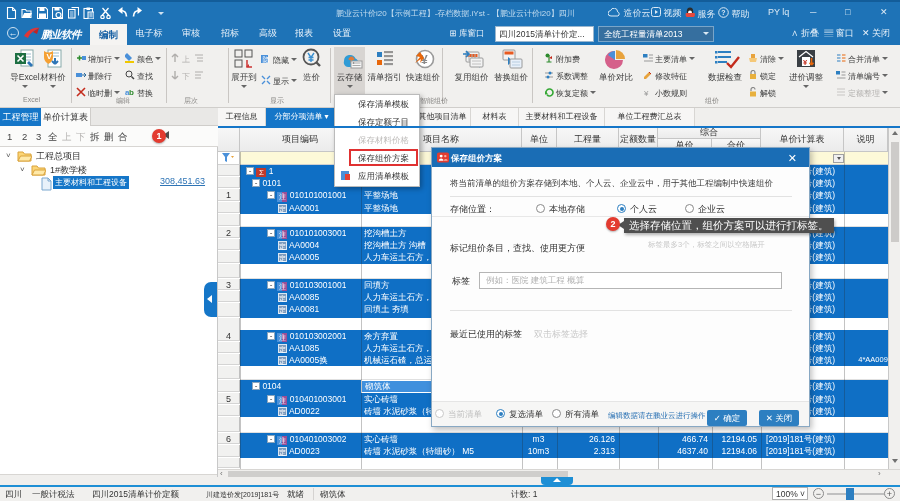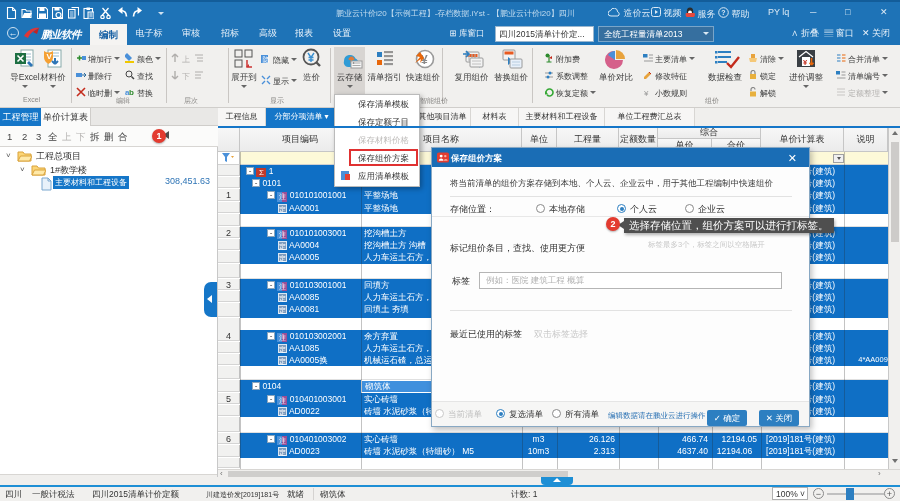--- a/index.html
+++ b/index.html
@@ -531,21 +531,21 @@
         <div class="gcell" style="left:472px;width:45px;text-align:right;">12194.05</div>
         <div class="gcell" style="left:523px;width:72px;text-align:right;">[2019]181号(建筑)</div>
       </div>
 <div class="rownum" style="top:319px;height:12px;line-height:13px;"></div>
 <div class="grow bluerow" style="left:22px;top:319px;width:648px;height:13px;line-height:13px;">
         <div class="gcell" style="left:38px;"><span style="display:inline-block;width:9px;height:9px;background:#7d9bbd;border:1px solid #dce7f2;color:#fff;font-size:7px;line-height:9px;text-align:center;vertical-align:-1px;">定</span> <span>AD0023</span></div>
         <div class="gcell" style="left:124px;">砖墙 水泥砂浆（特细砂） M5</div>
         <div class="gcell" style="left:282px;width:33px;text-align:center;">10m3</div>
         <div class="gcell" style="left:317px;width:58px;text-align:right;">2.313</div>
         <div class="gcell" style="left:418px;width:50px;text-align:right;">4637.40</div>
-        <div class="gcell" style="left:472px;width:45px;text-align:center;">12194.06</div>
+        <div class="gcell" style="left:472px;width:45px;text-align:right;">12194.06</div>
         <div class="gcell" style="left:523px;width:72px;text-align:right;">[2019]181号(建筑)</div>
       </div>
 <div class="abs" style="left:22px;top:332px;width:648px;height:11px;background:#fff;"></div>
 <div class="rownum" style="top:332px;height:10px;"></div>
 <div class="vline" style="left:22px"></div>
 <div class="vline" style="left:143px"></div>
 <div class="vline" style="left:304px"></div>
 <div class="vline" style="left:339px"></div>
 <div class="vline" style="left:401px"></div>
 <div class="vline" style="left:440px"></div>
@@ -591,21 +591,21 @@
     <svg style="position:absolute;left:31px;top:17px" width="15" height="12" viewBox="0 0 15 12">
           <path d="M1 2h5l1.5 2H14v7H1z" fill="#fcd575" stroke="#d9a33c"></path>
           <path d="M1 11l2.5-5H15l-2.5 5z" fill="#ffe9a8" stroke="#d9a33c"></path>
         </svg>
     <div style="position:absolute;left:50px;top:17px;color:#333;">1#教学楼</div>
     <svg style="position:absolute;left:40px;top:30px" width="12" height="14" viewBox="0 0 12 14">
           <path d="M2 1h6l3 3v9H2z" fill="#e8f1fa" stroke="#7aa7cf"></path>
           <path d="M8 1v3h3" fill="none" stroke="#7aa7cf"></path>
         </svg>
     <div style="position:absolute;left:53px;top:29px;width:76px;height:13px;background:#1576c8;color:#fff;font-size:8px;line-height:13px;padding-left:2px;white-space:nowrap;overflow:hidden;">主要材料和工程设备</div>
-    <div style="position:absolute;left:160px;top:29px;width:55px;text-align:center;color:#2e74b5;font-size:9px;">308,451.63</div>
+    <div style="position:absolute;left:160px;top:29px;width:55px;text-align:left;color:#2e74b5;font-size:9px;text-decoration:underline;">308,451.63</div>
   </div>
   <div style="position:absolute;left:0;top:366px;width:217px;height:11px;background:#f0efed;border-top:1px solid #d8d6d3;">
     <div style="position:absolute;left:2px;top:1px;color:#707070;font-size:8px;">‹</div>
     <div style="position:absolute;left:10px;top:2px;width:36px;height:7px;background:#cfcecc;"></div>
     <div style="position:absolute;right:3px;top:1px;color:#707070;font-size:8px;">›</div>
   </div>
 </div>
 
 <div style="position:absolute;left:204px;top:282px;width:13px;height:35px;background:#1576c8;border-radius:7px 0 0 7px;z-index:5;">
   <div style="position:absolute;left:3px;top:13px;width:0;height:0;border-top:4px solid transparent;border-bottom:4px solid transparent;border-right:5px solid #fff;"></div>

